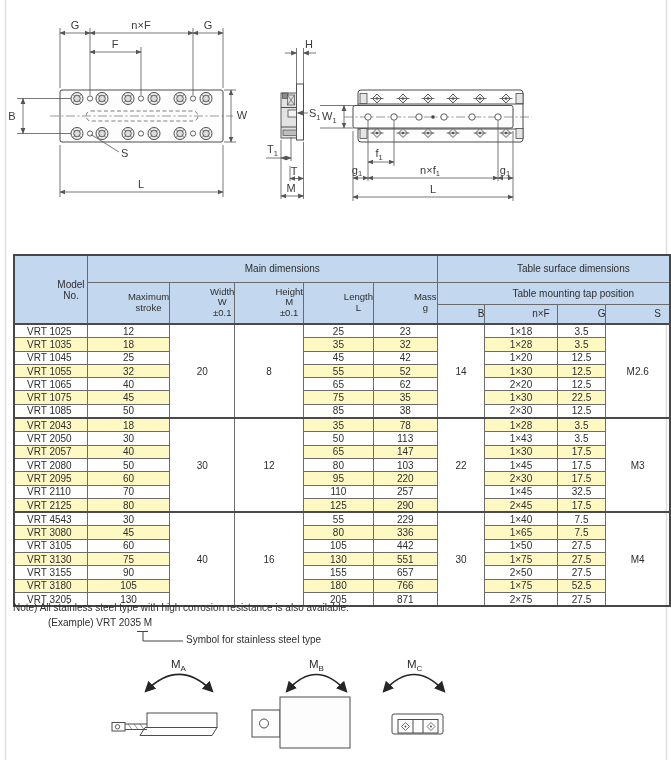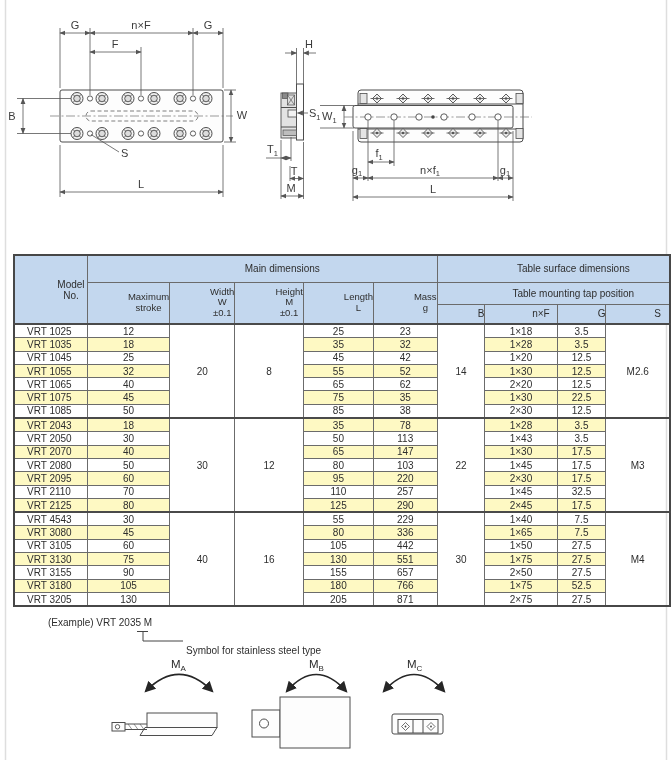--- a/index.html
+++ b/index.html
@@ -31,21 +31,21 @@
   .spec tbody td { height:12.3px; font-size:10px; }
   .spec tbody td.model { text-align:left; padding-left:12px; }
   .spec tbody td.shade { background:#fef9c3; }
   .spec tbody tr.gfirst td { border-top:2px solid #4a4a4a; }
   .spec thead tr:last-child th { border-bottom:2px solid #4a4a4a; }
   .hm { line-height:1.12; }
 
   .notetext { position:absolute; font-size:10px; color:#2e2e2e; white-space:nowrap; }
   .n1 { left:13px;  top:602px; }
   .n2 { left:48px;  top:617px; }
-  .n3 { left:186px; top:634px;margin-top:11px; }
+  .n3 { left:186px; top:634px; }
 </style>
 </head>
 <body>
 
 <div class="page">
 
   <svg class="lineart" width="671" height="760" viewBox="0 0 671 760">
     <defs>
       <marker id="mA" viewBox="0 0 10 10" refX="9" refY="5" markerWidth="7.5" markerHeight="7.5" orient="auto-start-reverse">
           <path d="M0,1 L10,5 L0,9 z" fill="#555"></path>
@@ -400,21 +400,21 @@
         </tr>
         <tr>
           <td class="model">VRT 2050</td>
           <td>30</td>
           <td>50</td>
           <td>113</td>
           <td>1×43</td>
           <td>3.5</td>
         </tr>
         <tr>
-          <td class="model shade">VRT 2070</td>
+          <td class="model shade">VRT 2057</td>
           <td class="shade">40</td>
           <td class="shade">65</td>
           <td class="shade">147</td>
           <td class="shade">1×30</td>
           <td class="shade">17.5</td>
         </tr>
         <tr>
           <td class="model">VRT 2080</td>
           <td>50</td>
           <td>80</td>
@@ -502,16 +502,17 @@
           <td class="model">VRT 3205</td>
           <td>130</td>
           <td>205</td>
           <td>871</td>
           <td>2×75</td>
           <td>27.5</td>
         </tr>
       </tbody>
   </table>
 
+  <div class="notetext n1">Note) All stainless steel type with high corrosion resistance is also available.</div>
   <div class="notetext n2">(Example) VRT 2035 M</div>
   <div class="notetext n3">Symbol for stainless steel type</div>
 
 </div>
 
 </body></html>

